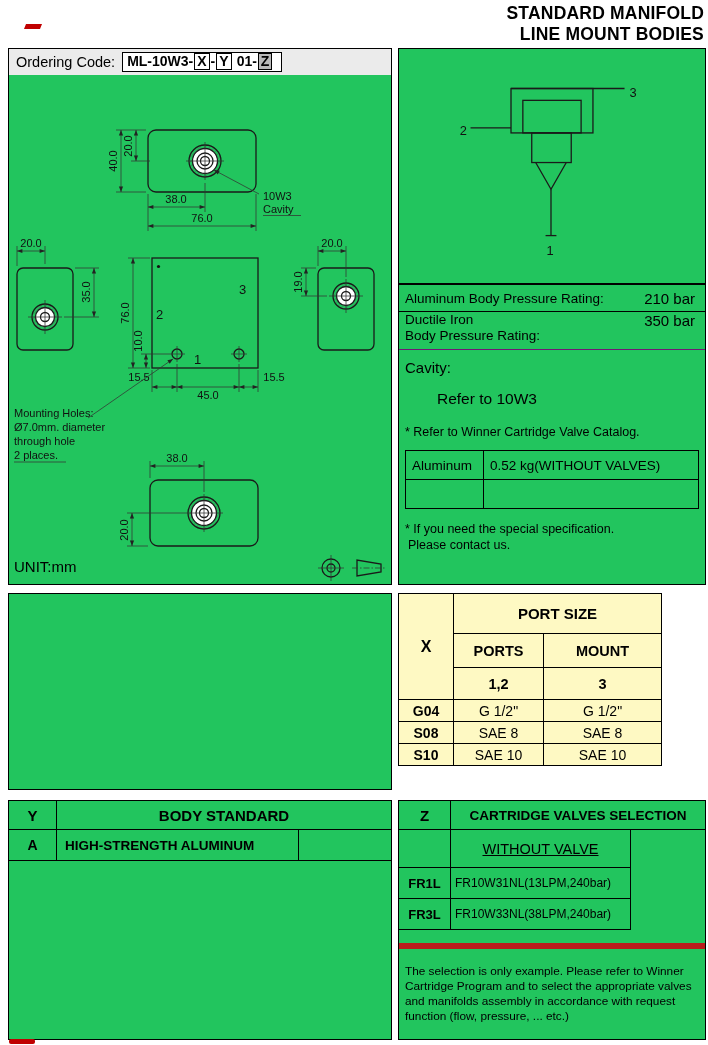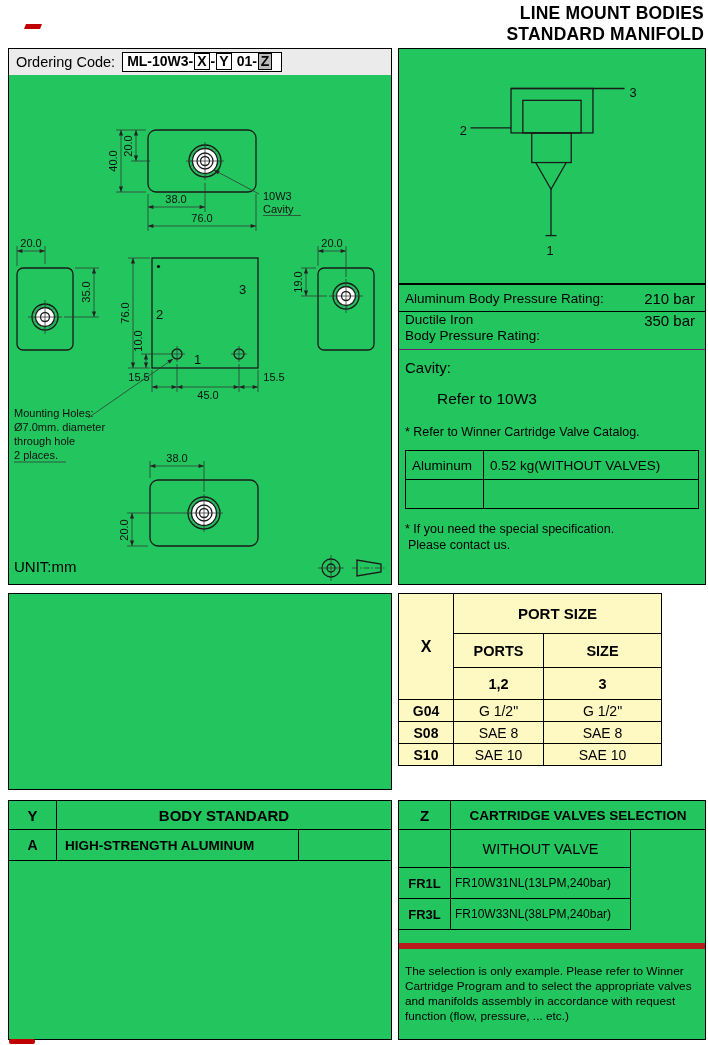--- a/index.html
+++ b/index.html
@@ -90,35 +90,35 @@
                       justify-content:center; font-weight:bold; font-size:15px; }
   .cv-header .ttl { display:flex; align-items:center; justify-content:center;
                     font-weight:bold; font-size:13.5px; }
   .cv-row { display:grid; grid-template-columns:52px 180px 1fr; }
   .cv-row .zc { border-right:1px solid #000; border-bottom:1px solid #000;
                 display:flex; align-items:center; justify-content:center;
                 font-weight:bold; font-size:13px; }
   .cv-row .valve { border-right:1px solid #000; border-bottom:1px solid #000;
                    display:flex; align-items:center; }
   .cv-row.r1 { height:38px; } .cv-row.r2, .cv-row.r3 { height:31px; }
-  .r1 .valve { justify-content:center; font-size:14.5px; }
+  .r1 .valve { justify-content:center; font-size:14.5px;text-decoration:underline; }
   .r2 .valve, .r3 .valve { padding-left:4px; font-size:12px; }
   .cv-note { margin-top:auto; border-top:6px solid #b91c1c; min-height:66px;
              font-size:11.8px; line-height:1.28; padding:15px 6px; }
 
   .empty-box { left:8px; top:593px; width:384px; height:197px; }
 </style>
 </head>
 <body>
 
 <div id="page">
 
   <div class="page-title">
+    <div>STANDARD MANIFOLD</div>
     <div>LINE MOUNT BODIES</div>
-    <div>STANDARD MANIFOLD</div>
   </div>
   <div class="red-mark-top"></div>
 
   <div class="box main-box">
     <div class="ordering-bar">
       <span>Ordering Code:</span>
       <span class="code-wrap">
         <span>ML-10W3-</span>
         <span class="code-box">X</span>
         <span>-</span>
@@ -340,21 +340,21 @@
         <col style="width:90px">
         <col style="width:118px">
       </colgroup>
     <tbody>
       <tr class="pr-a">
         <td class="xh" rowspan="3">X</td>
         <td class="pst" colspan="2">PORT SIZE</td>
       </tr>
       <tr class="pr-b">
         <td class="hb">PORTS</td>
-        <td class="hb">SIZE</td>
+        <td class="hb">MOUNT</td>
       </tr>
       <tr class="pr-c">
         <td class="hb">1,2</td>
         <td class="hb">3</td>
       </tr>
       <tr class="pr-d">
         <td class="code">G04</td>
         <td>G 1/2"</td>
         <td>G 1/2"</td>
       </tr>

